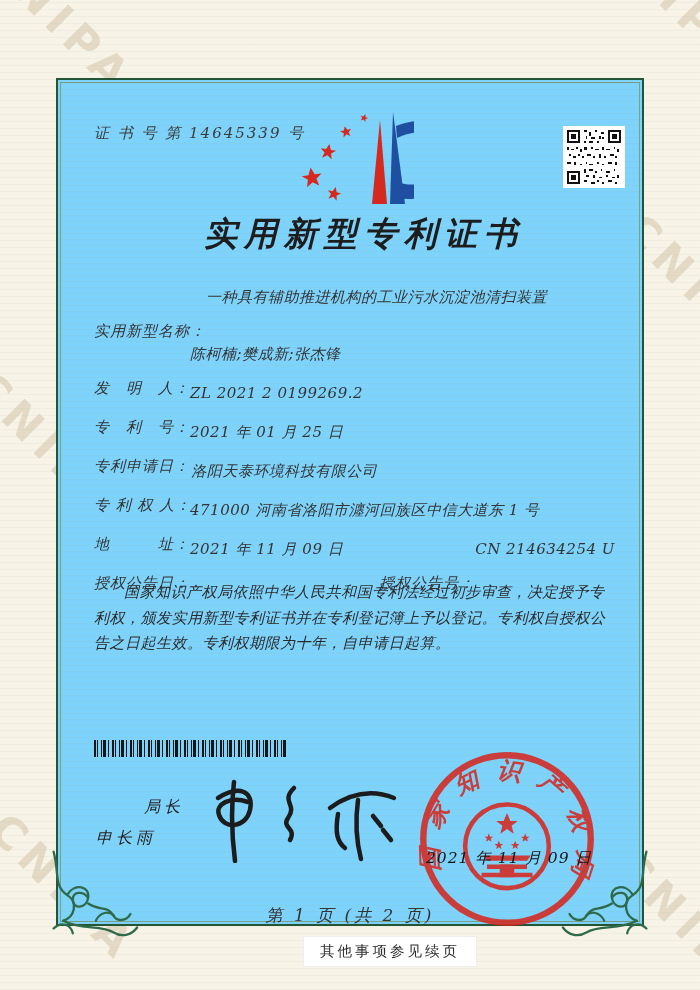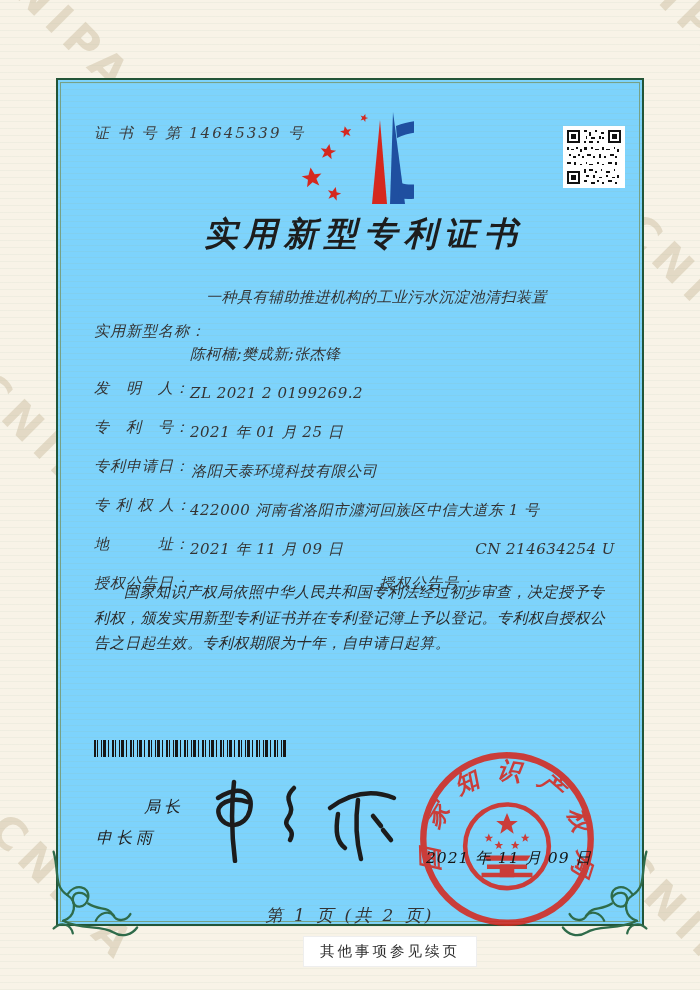--- a/index.html
+++ b/index.html
@@ -188,21 +188,21 @@
       <div class="row">
         <span class="flabel">专利申请日：</span>
         <span class="fvalue">2021 年 01 月 25 日</span>
       </div>
       <div class="row">
         <span class="flabel">专 利 权 人：</span>
         <span class="fvalue">洛阳天泰环境科技有限公司</span>
       </div>
       <div class="row">
         <span class="flabel">地　　　址：</span>
-        <span class="fvalue">422000 河南省洛阳市瀍河回族区中信大道东 1 号</span>
+        <span class="fvalue">471000 河南省洛阳市瀍河回族区中信大道东 1 号</span>
       </div>
       <div class="row">
         <span class="flabel">授权公告日：</span>
         <span class="fvalue">2021 年 11 月 09 日</span>
         <span class="flabel flabel2">授权公告号：</span>
         <span class="fvalue">CN 214634254 U</span>
       </div>
     </div>
 
     <div class="paras">

